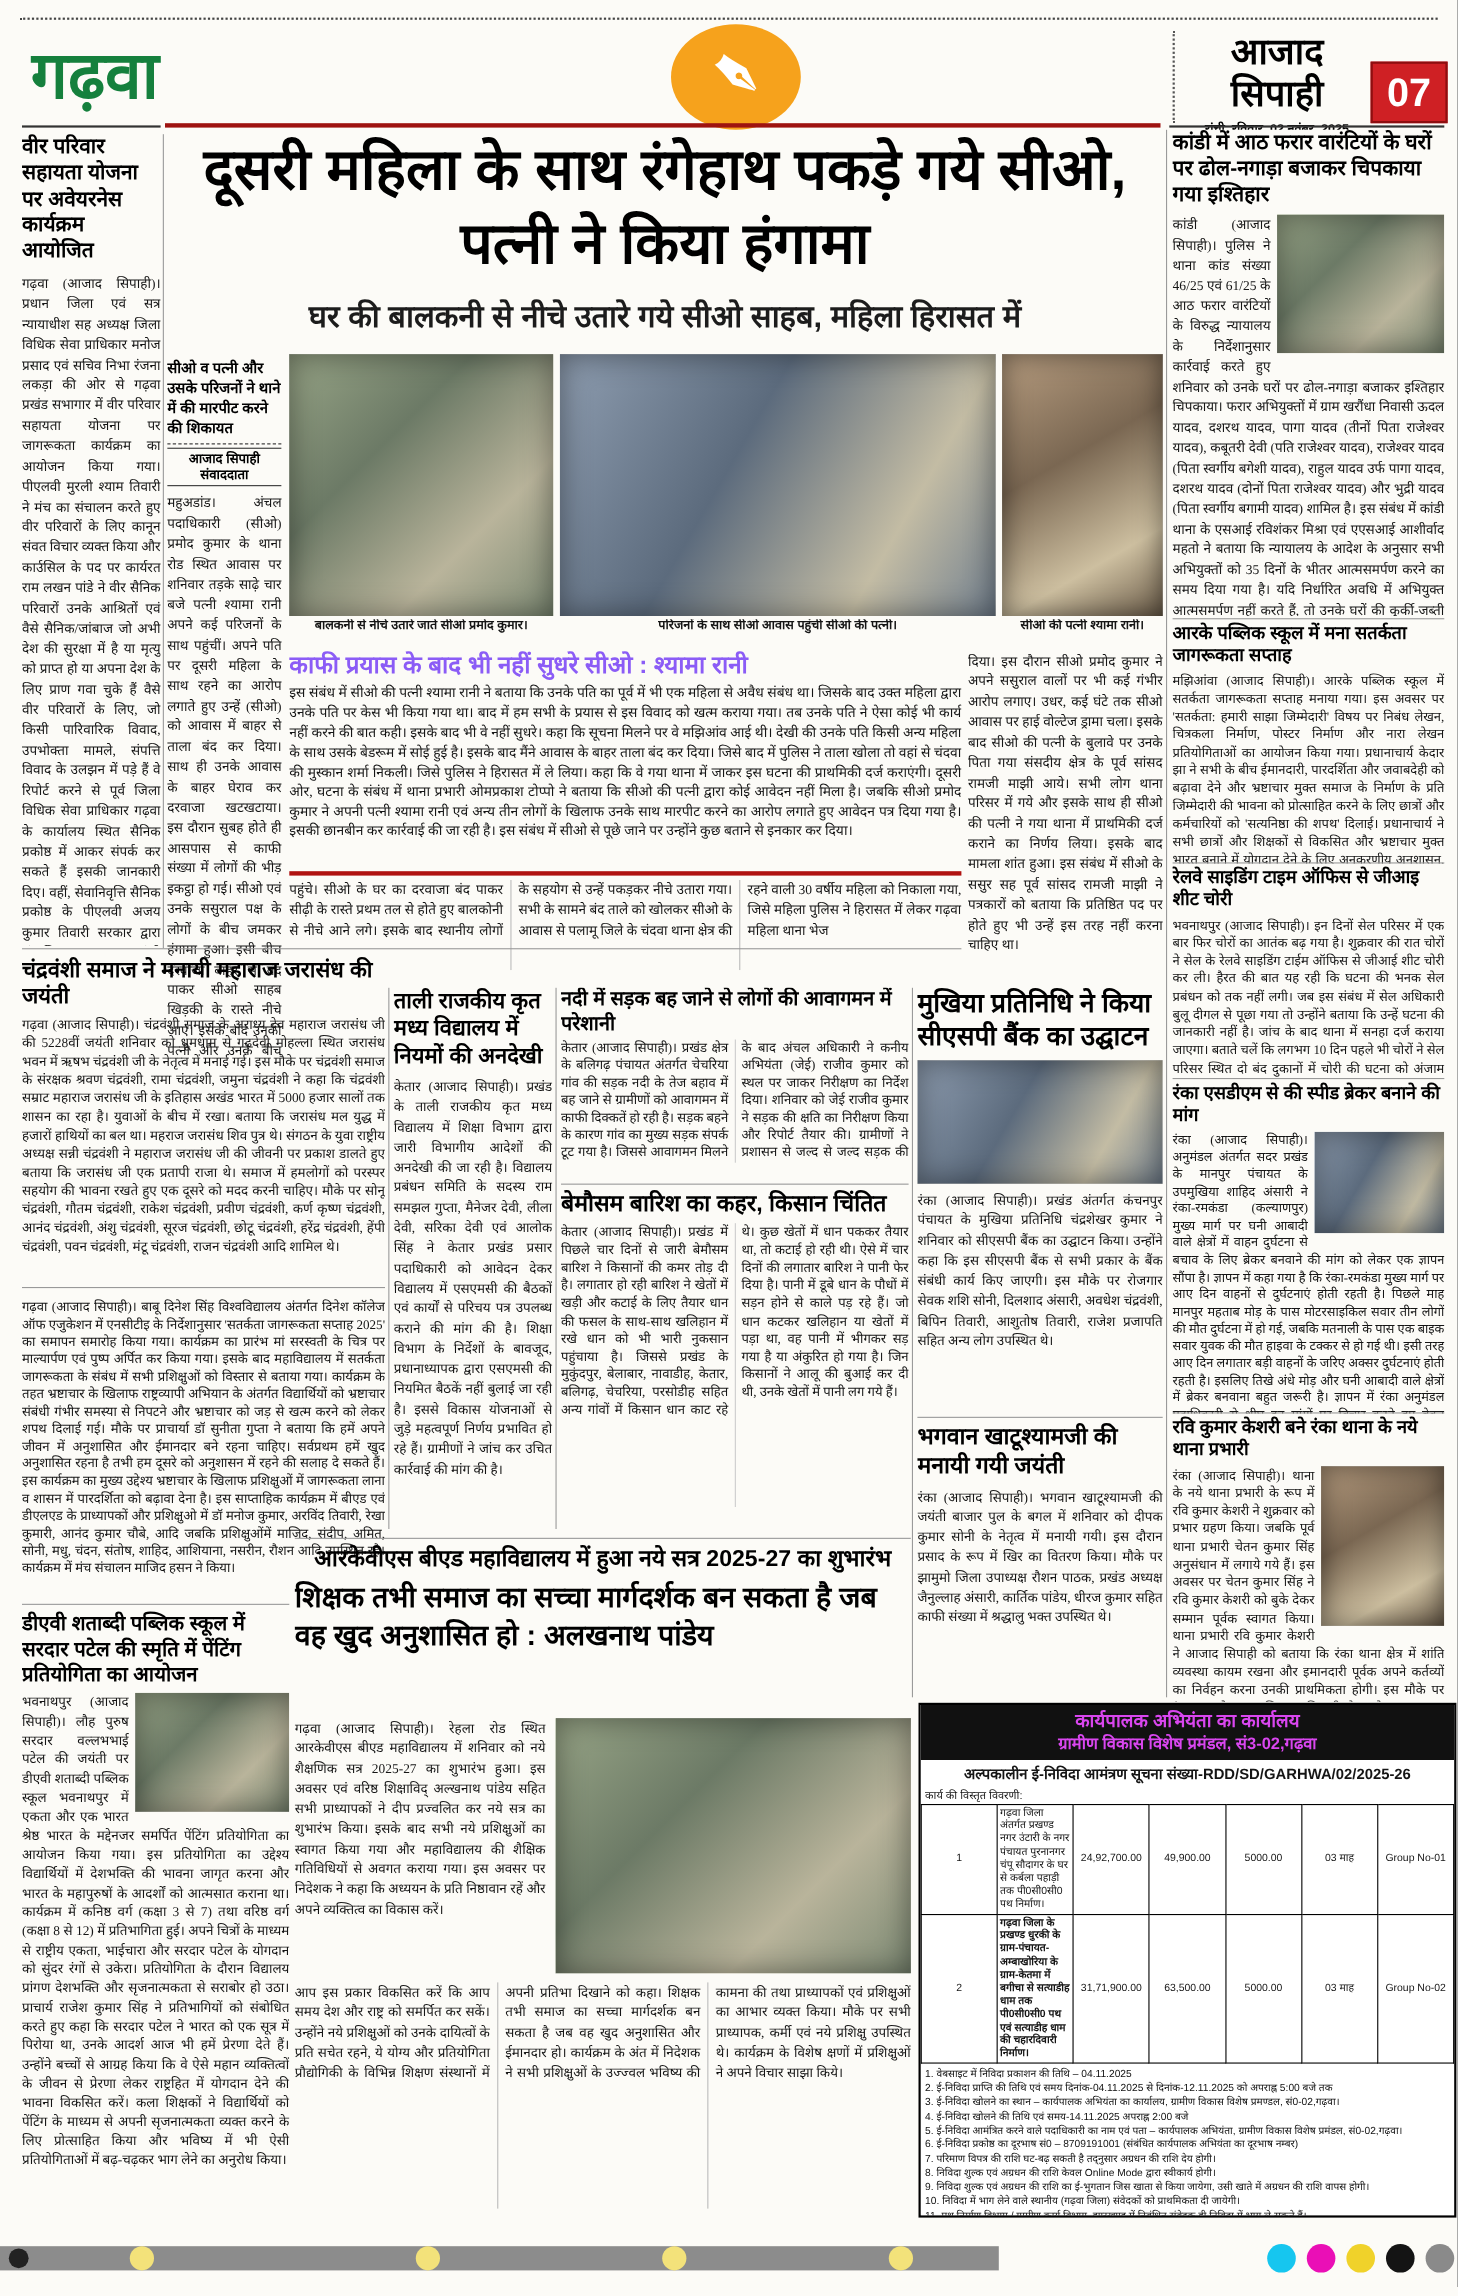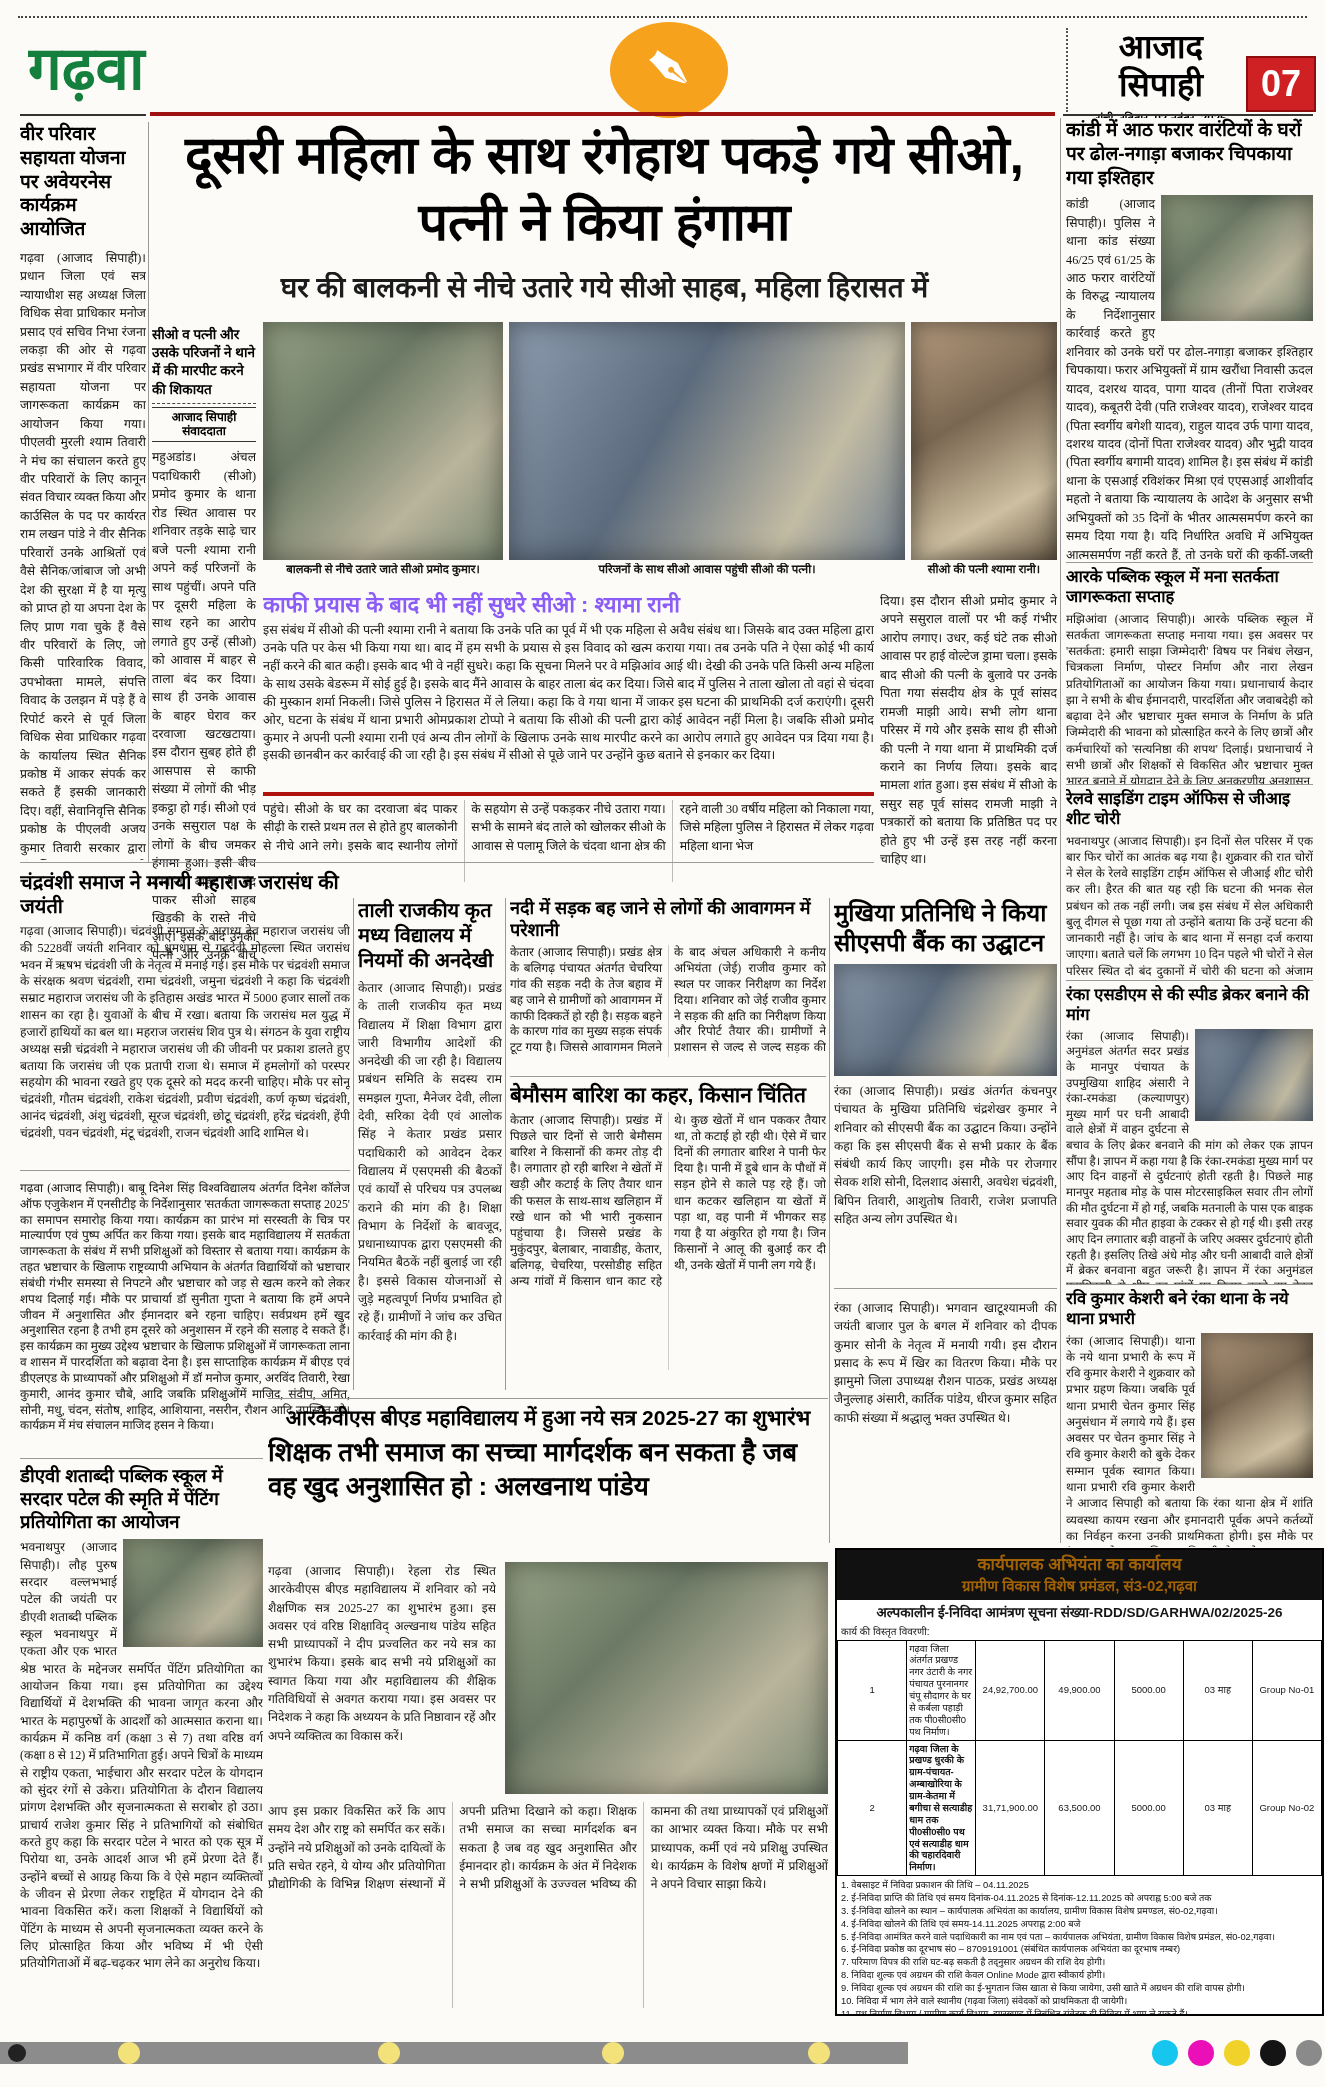--- a/index.html
+++ b/index.html
@@ -13,21 +13,21 @@
          box-shadow:inset 0 0 28px rgba(0,0,0,.45);}
   .photo-b{background:linear-gradient(120deg,#8e9db0 0%,#5c6b7d 40%,#c3bca4 75%,#72808f 100%);
          box-shadow:inset 0 0 28px rgba(0,0,0,.45);}
   .photo-c{background:linear-gradient(150deg,#b69c7f 0%,#7a6752 40%,#cdbfa0 75%,#6e5f4c 100%);
          box-shadow:inset 0 0 24px rgba(0,0,0,.5);}
   .vrule{position:absolute;width:1px;background:#9a9a9a;}
   .hrule{position:absolute;height:1px;background:#9a9a9a;}
   .toprule-dotted{position:absolute;left:18px;right:18px;top:16px;border-top:2px dotted #444;}
   .byline-box{border-top:1px solid #333;border-bottom:1px solid #333;}
   .tender{border:2px solid #000;background:#fff;font-family:"Liberation Sans",sans-serif;}
-  .tender .band{background:#111;color:#a16207;text-align:center;font-weight:bold;line-height:1.3;padding:4px 2px;}
+  .tender .band{background:#111;color:#d946ef;text-align:center;font-weight:bold;line-height:1.3;padding:4px 2px;}
   .tender table{border-collapse:collapse;width:100%;table-layout:fixed;}
   .tender th,.tender td{border:1px solid #000;font-size:9.5px;line-height:1.25;padding:2px;text-align:center;vertical-align:middle;}
   .tnote{font-size:9.3px;line-height:1.38;color:#111;}
   .dot{position:absolute;border-radius:50%;}
 </style>
 </head>
 <body>
 
 <div class="page">
 
@@ -166,20 +166,21 @@
   </div>
 
   <div class="vrule" style="left:829px;top:898px;height:645px;"></div>
   <div class="abs" style="left:834px;top:898px;width:223px;height:384px;">
     <div class="hl" style="font-size:24px;line-height:1.25;">मुखिया प्रतिनिधि ने किया सीएसपी बैंक का उद्घाटन</div>
     <div class="photo-b" style="width:223px;height:112px;margin-top:6px;"></div>
     <div class="bd" style="font-size:12.2px;margin-top:6px;">रंका (आजाद सिपाही)। प्रखंड अंतर्गत कंचनपुर पंचायत के मुखिया प्रतिनिधि चंद्रशेखर कुमार ने शनिवार को सीएसपी बैंक का उद्घाटन किया। उन्होंने कहा कि इस सीएसपी बैंक से सभी प्रकार के बैंक संबंधी कार्य किए जाएगी। इस मौके पर रोजगार सेवक शशि सोनी, दिलशाद अंसारी, अवधेश चंद्रवंशी, बिपिन तिवारी, आशुतोष तिवारी, राजेश प्रजापति सहित अन्य लोग उपस्थित थे।</div>
   </div>
 
   <div class="abs" style="left:834px;top:1288px;width:223px;height:255px;border-top:1px solid #999;padding-top:5px;">
+    <div class="hl" style="font-size:21px;line-height:1.25;">भगवान खाटूश्यामजी की मनायी गयी जयंती</div>
     <div class="bd" style="font-size:12.2px;margin-top:5px;">रंका (आजाद सिपाही)। भगवान खाटूश्यामजी की जयंती बाजार पुल के बगल में शनिवार को दीपक कुमार सोनी के नेतृत्व में मनायी गयी। इस दौरान प्रसाद के रूप में खिर का वितरण किया। मौके पर झामुमो जिला उपाध्यक्ष रौशन पाठक, प्रखंड अध्यक्ष जैनुल्लाह अंसारी, कार्तिक पांडेय, धीरज कुमार सहित काफी संख्या में श्रद्धालु भक्त उपस्थित थे।</div>
   </div>
 
   <div class="abs" style="left:268px;top:1398px;width:560px;height:612px;border-top:1px solid #999;padding-top:6px;">
     <div class="hl" style="font-size:21px;text-align:center;line-height:1.2;">आरकेवीएस बीएड महाविद्यालय में हुआ नये सत्र 2025-27 का शुभारंभ</div>
     <div class="hl" style="font-size:26px;line-height:1.3;margin-top:6px;">शिक्षक तभी समाज का सच्चा मार्गदर्शक बन सकता है जब वह खुद अनुशासित हो : अलखनाथ पांडेय</div>
   </div>
   <div class="abs bd" style="left:268px;top:1562px;width:228px;height:232px;font-size:12.2px;">गढ़वा (आजाद सिपाही)। रेहला रोड स्थित आरकेवीएस बीएड महाविद्यालय में शनिवार को नये शैक्षणिक सत्र 2025-27 का शुभारंभ हुआ। इस अवसर एवं वरिष्ठ शिक्षाविद् अल्खनाथ पांडेय सहित सभी प्राध्यापकों ने दीप प्रज्वलित कर नये सत्र का शुभारंभ किया। इसके बाद सभी नये प्रशिक्षुओं का स्वागत किया गया और महाविद्यालय की शैक्षिक गतिविधियों से अवगत कराया गया। इस अवसर पर निदेशक ने कहा कि अध्ययन के प्रति निष्ठावान रहें और अपने व्यक्तित्व का विकास करें।</div>
   <div class="abs photo" style="left:505px;top:1562px;width:323px;height:232px;"></div>
   <div class="abs bd" style="left:268px;top:1802px;width:560px;height:206px;column-count:3;column-gap:14px;column-rule:1px solid #bbb;font-size:12.2px;">आप इस प्रकार विकसित करें कि आप समय देश और राष्ट्र को समर्पित कर सकें। उन्होंने नये प्रशिक्षुओं को उनके दायित्वों के प्रति सचेत रहने, ये योग्य और प्रतियोगिता प्रौद्योगिकी के विभिन्न शिक्षण संस्थानों में अपनी प्रतिभा दिखाने को कहा। शिक्षक तभी समाज का सच्चा मार्गदर्शक बन सकता है जब वह खुद अनुशासित और ईमानदार हो। कार्यक्रम के अंत में निदेशक ने सभी प्रशिक्षुओं के उज्ज्वल भविष्य की कामना की तथा प्राध्यापकों एवं प्रशिक्षुओं का आभार व्यक्त किया। मौके पर सभी प्राध्यापक, कर्मी एवं नये प्रशिक्षु उपस्थित थे। कार्यक्रम के विशेष क्षणों में प्रशिक्षुओं ने अपने विचार साझा किये।</div>

